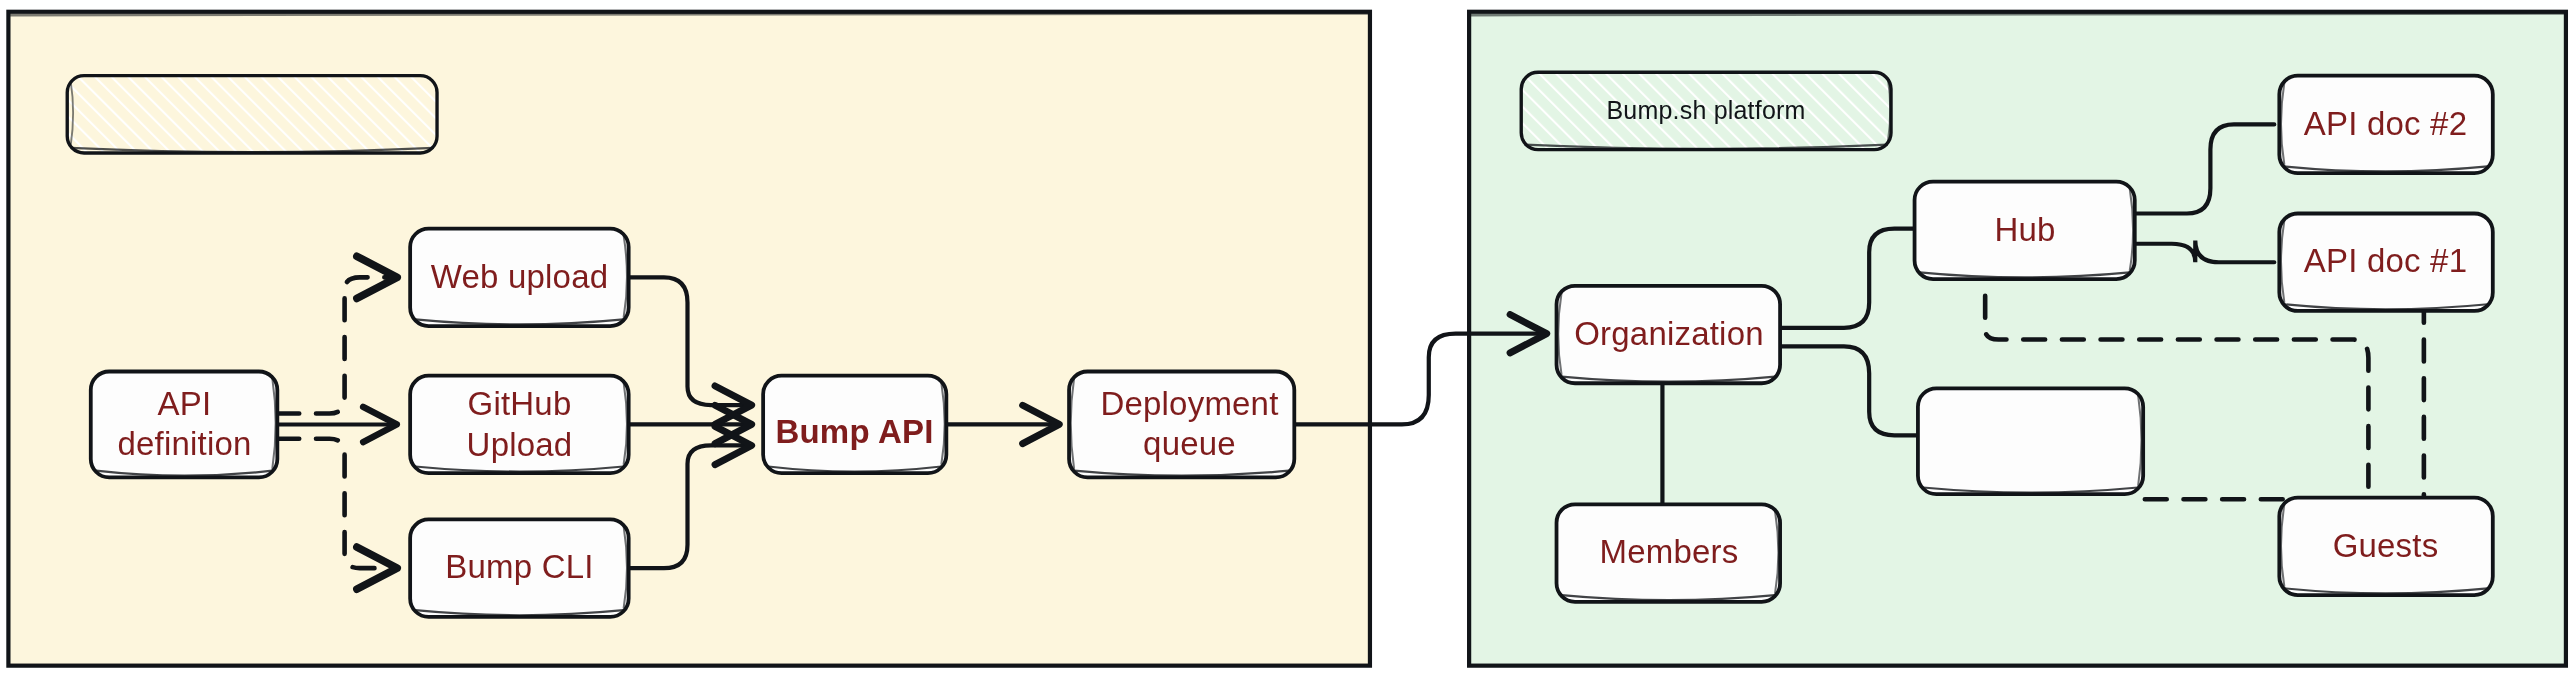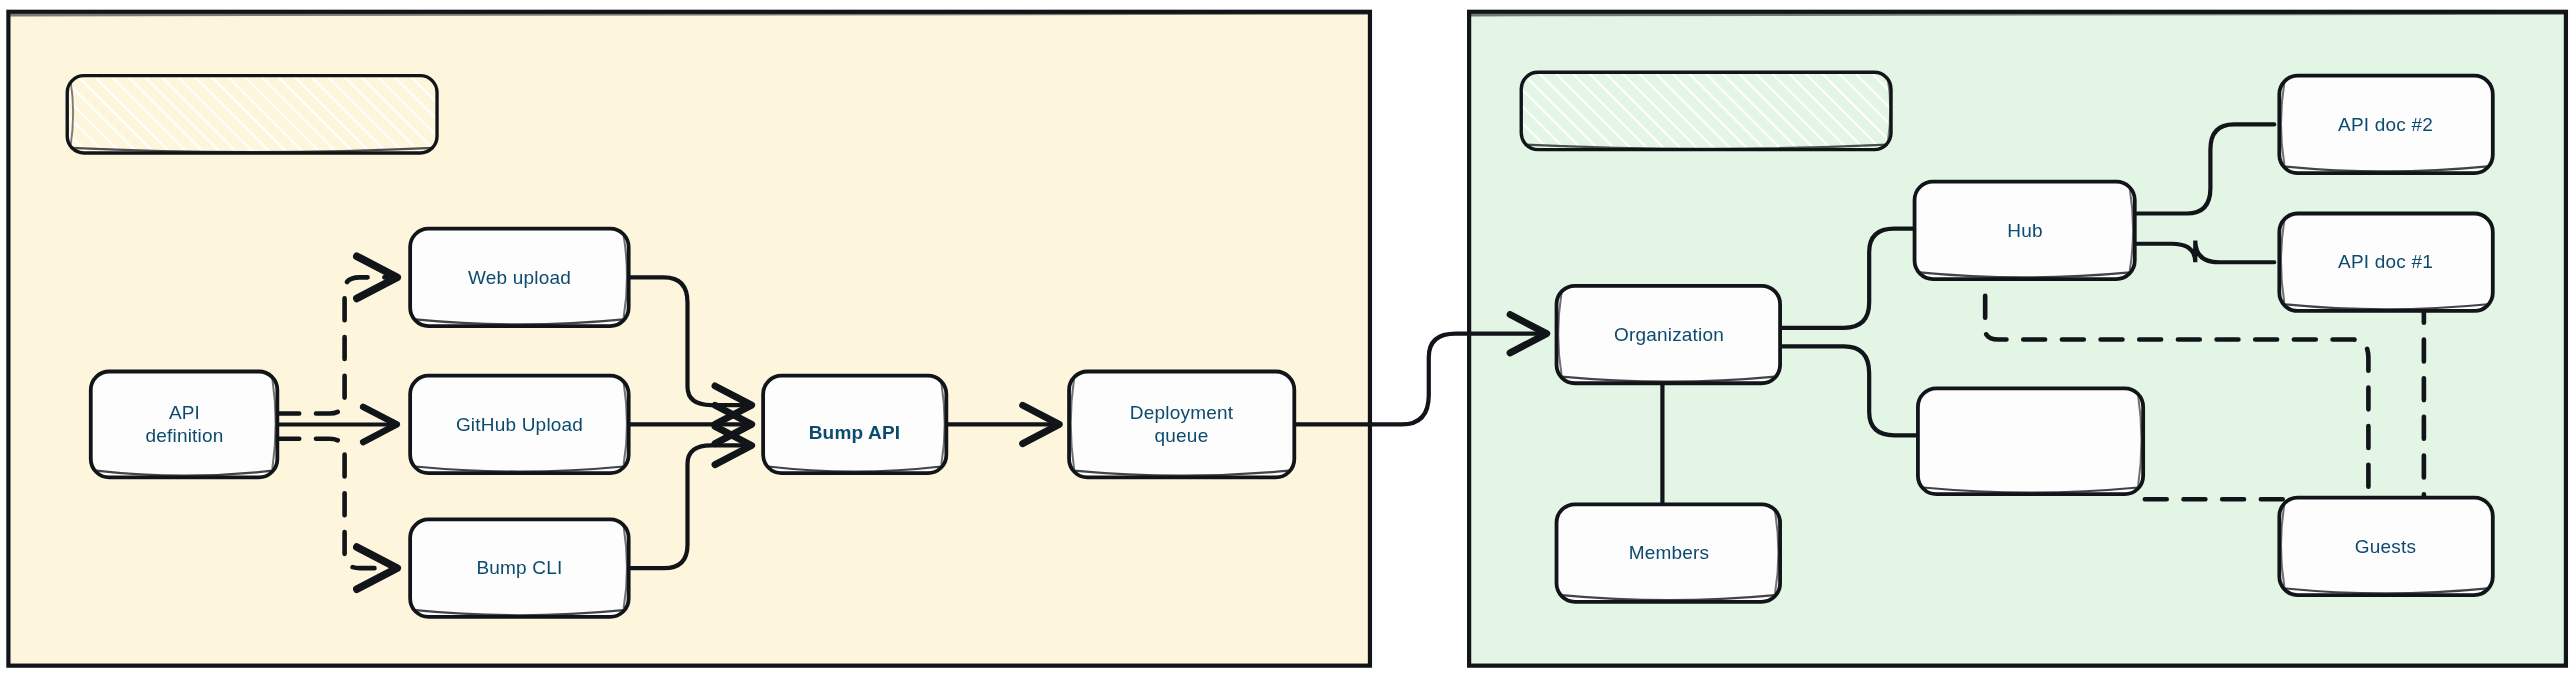--- a/index.html
+++ b/index.html
@@ -11,22 +11,22 @@
     position:relative;
   }
   #diagram-root{position:absolute;left:0;top:0;width:2576px;height:685px;}
   svg#canvas{position:absolute;left:0;top:0;width:2576px;height:685px;display:block;}
 
   
   .node-label{
     position:absolute;
     display:flex;align-items:center;justify-content:center;
     text-align:center;
-    color:#0c4a6e;
-    font-size:19px;
+    color:#7f1d1d;
+    font-size:33px;
     line-height:1.22;
     letter-spacing:0.2px;
     pointer-events:none;
     white-space:pre-line;
   }
   .group-label{
     position:absolute;
     display:flex;align-items:center;justify-content:center;
     color:#111418;
     font-size:25px;
@@ -216,33 +216,34 @@
     </g>
 
     <g>
       <rect x="2712" y="592" width="254" height="116" rx="22" ry="22" fill="#fdfdfd" stroke="#111418" stroke-width="4.5"></rect>
       <path d="M2718 700 Q2838 712 2960 700" fill="none" stroke="#111418" stroke-width="2.6" opacity=".8"></path>
       <path d="M2718 600 Q2710 650 2718 698" fill="none" stroke="#111418" stroke-width="2.4" opacity=".6"></path>
     </g>
   </svg>
 
 
+  <div class="group-label" style="left:1521px;top:72px;width:370px;height:77px;">Bump.sh platform</div>
 
   <div class="node-label" style="left:91px;top:371px;width:187px;height:106px;">API
 definition</div>
 
   <div class="node-label" style="left:410px;top:229px;width:219px;height:97px;">Web upload</div>
 
   <div class="node-label" style="left:410px;top:376px;width:219px;height:97px;">GitHub Upload</div>
 
   <div class="node-label" style="left:410px;top:519px;width:219px;height:97px;">Bump CLI</div>
 
   <div class="node-label" style="left:763px;top:384px;width:183px;height:97px;font-weight:bold;">Bump API</div>
 
-  <div class="node-label" style="left:1069px;top:371px;width:225px;height:106px;">Deployment
+  <div class="node-label" style="left:1069px;top:371px;width:225px;height:106px;padding-left:8px;">Deployment
 queue</div>
 
   <div class="node-label" style="left:1557px;top:286px;width:224px;height:97px;">Organization</div>
 
   <div class="node-label" style="left:1915px;top:182px;width:220px;height:97px;">Hub</div>
 
   <div class="node-label" style="left:1557px;top:504px;width:224px;height:97px;">Members</div>
 
 
   <div class="node-label" style="left:2279px;top:213px;width:213px;height:97px;text-align:center;">API doc #1</div>

